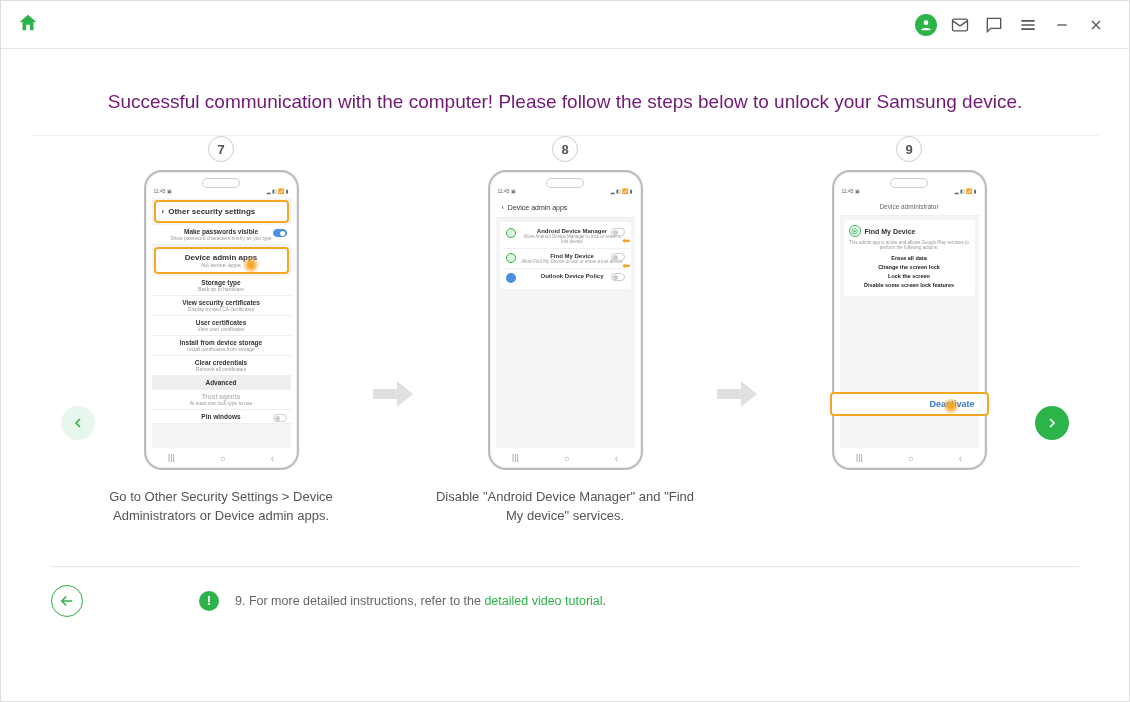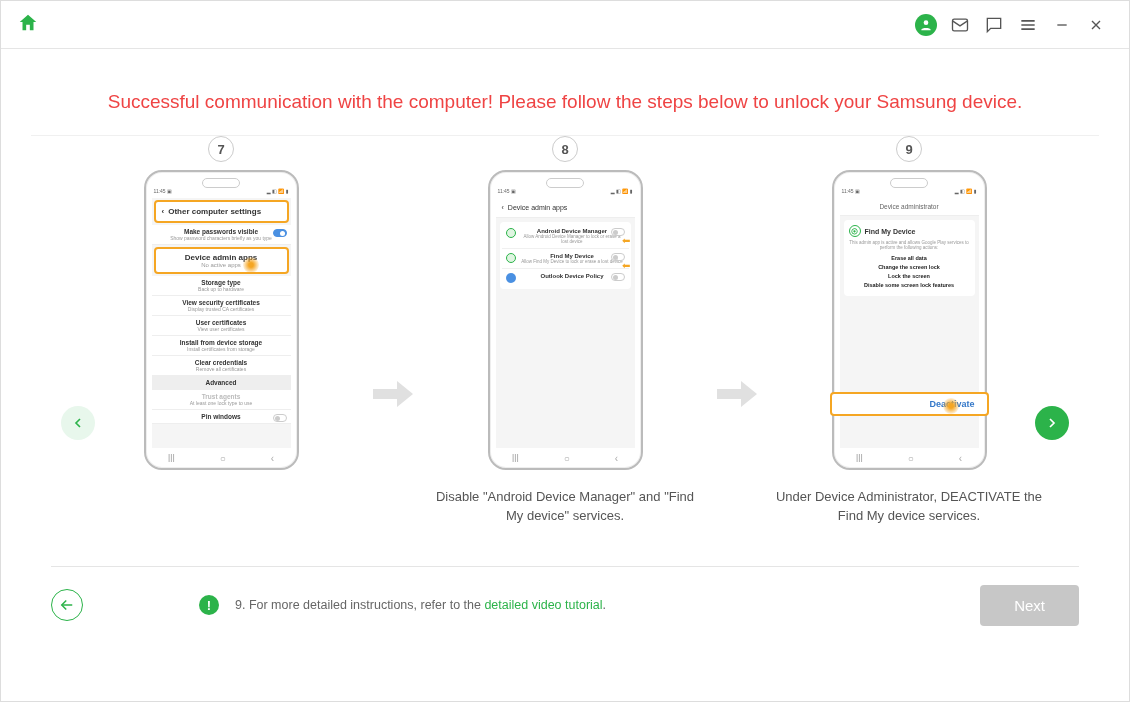--- a/index.html
+++ b/index.html
@@ -19,21 +19,21 @@
 
   
   .titlebar { display:flex; align-items:center; height:48px; padding:0 16px; border-bottom:1px solid var(--border); }
   .logo-home { color:var(--green); margin-right:14px; }
   .title-text { font-size:15px; color:#444; flex:none; }
   .titlebar-spacer { flex:1; }
   .tbicon { width:34px; height:34px; display:flex; align-items:center; justify-content:center; color:#555; cursor:pointer; }
   .avatar-circle { width:22px; height:22px; border-radius:50%; background:var(--green); display:flex; align-items:center; justify-content:center; }
 
   
-  .headline { text-align:center; font-size:19px; color:#ef4444; padding:42px 20px 22px; font-weight:400; }
+  .headline { text-align:center; font-size:19px; color:#701a75; padding:42px 20px 22px; font-weight:400; }
 
   
   .content { position:relative; padding:0 80px; }
   .steps-row { display:flex; justify-content:space-between; align-items:flex-start; gap:10px; position:relative; }
   .step { width:280px; text-align:center; }
   .badge { width:26px; height:26px; border:1px solid #ccc; border-radius:50%; display:flex; align-items:center; justify-content:center; font-size:13px; font-weight:600; color:#555; margin:0 auto 8px; background:#fff; }
   .phone { width:155px; height:300px; margin:0 auto 18px; border:2px solid #bbb; border-radius:18px; background:#fff; position:relative; box-shadow:0 0 0 1px #eee inset; overflow:hidden; }
   .phone:before { content:""; position:absolute; top:6px; left:50%; transform:translateX(-50%); width:36px; height:8px; border:1px solid #ccc; border-radius:6px; }
   .phone-status { position:absolute; top:16px; left:8px; right:8px; display:flex; justify-content:space-between; font-size:5px; color:#666; }
   .phone-screen { position:absolute; top:26px; left:6px; right:6px; bottom:20px; background:#f5f5f5; font-size:6.5px; overflow:hidden; }
@@ -164,21 +164,21 @@
     <div class="step">
       <div class="badge">7</div>
       <div class="phone">
         <div class="phone-status">
             <span>11:45 ▣</span>
             <span>▂ ◧ 📶 ▮</span>
           </div>
         <div class="phone-screen">
           <div class="section-header">
             <span>‹</span>
-            <span>Other computer settings</span>
+            <span>Other security settings</span>
           </div>
           <div class="list-item" style="position:relative;">
             <div class="t">Make passwords visible</div>
             <div class="s">Show password characters briefly as you type</div>
             <div class="toggle on"></div>
           </div>
           <div class="highlight-box">
             <div class="t" style="font-size:8px;font-weight:600;">Device admin apps</div>
             <div class="s" style="font-size:6px;color:#999;">No active apps</div>
             <div class="tap-dot" style="right:28px;top:8px;"></div>
@@ -214,20 +214,21 @@
               <div class="t">Pin windows</div>
               <div class="toggle"></div>
             </div>
         </div>
         <div class="phone-nav">
             <span>lll</span>
             <span>○</span>
             <span>‹</span>
           </div>
       </div>
+      <div class="caption">Go to Other Security Settings &gt; Device Administrators or Device admin apps.</div>
     </div>
 
     <div class="step-arrow">
       <svg width="40" height="30" viewBox="0 0 40 30" fill="currentColor">
           <path d="M0 10h24V2l16 13-16 13v-8H0z"></path>
         </svg>
     </div>
 
     <div class="step">
       <div class="badge">8</div>
@@ -308,35 +309,33 @@
             <span class="p3-deact">Deactivate</span>
             <div class="tap-dot" style="right:28px;top:4px;"></div>
           </div>
         </div>
         <div class="phone-nav">
             <span>lll</span>
             <span>○</span>
             <span>‹</span>
           </div>
       </div>
-      <div class="caption">Under Device Administrator, DEACTIVATE the Find My device services.</div>
     </div>
 
   </div>
 </div>
 
 <hr class="footer-sep">
 <div class="footer">
   <div class="back-circle">
     <svg width="18" height="18" viewBox="0 0 24 24" fill="none" stroke="currentColor" stroke-width="2">
         <path d="M19 12H5"></path>
         <path d="M11 6l-6 6 6 6"></path>
       </svg>
   </div>
   <span class="info-icon">!</span>
   <div class="notes">
     <div>
       <span>9. For more detailed instructions, refer to the </span><a href="#">detailed video tutorial</a><span>.</span>
     </div>
   </div>
   <span class="footer-spacer"></span>
-  <button class="next-btn">Next</button>
 </div>
 
 </body></html>

